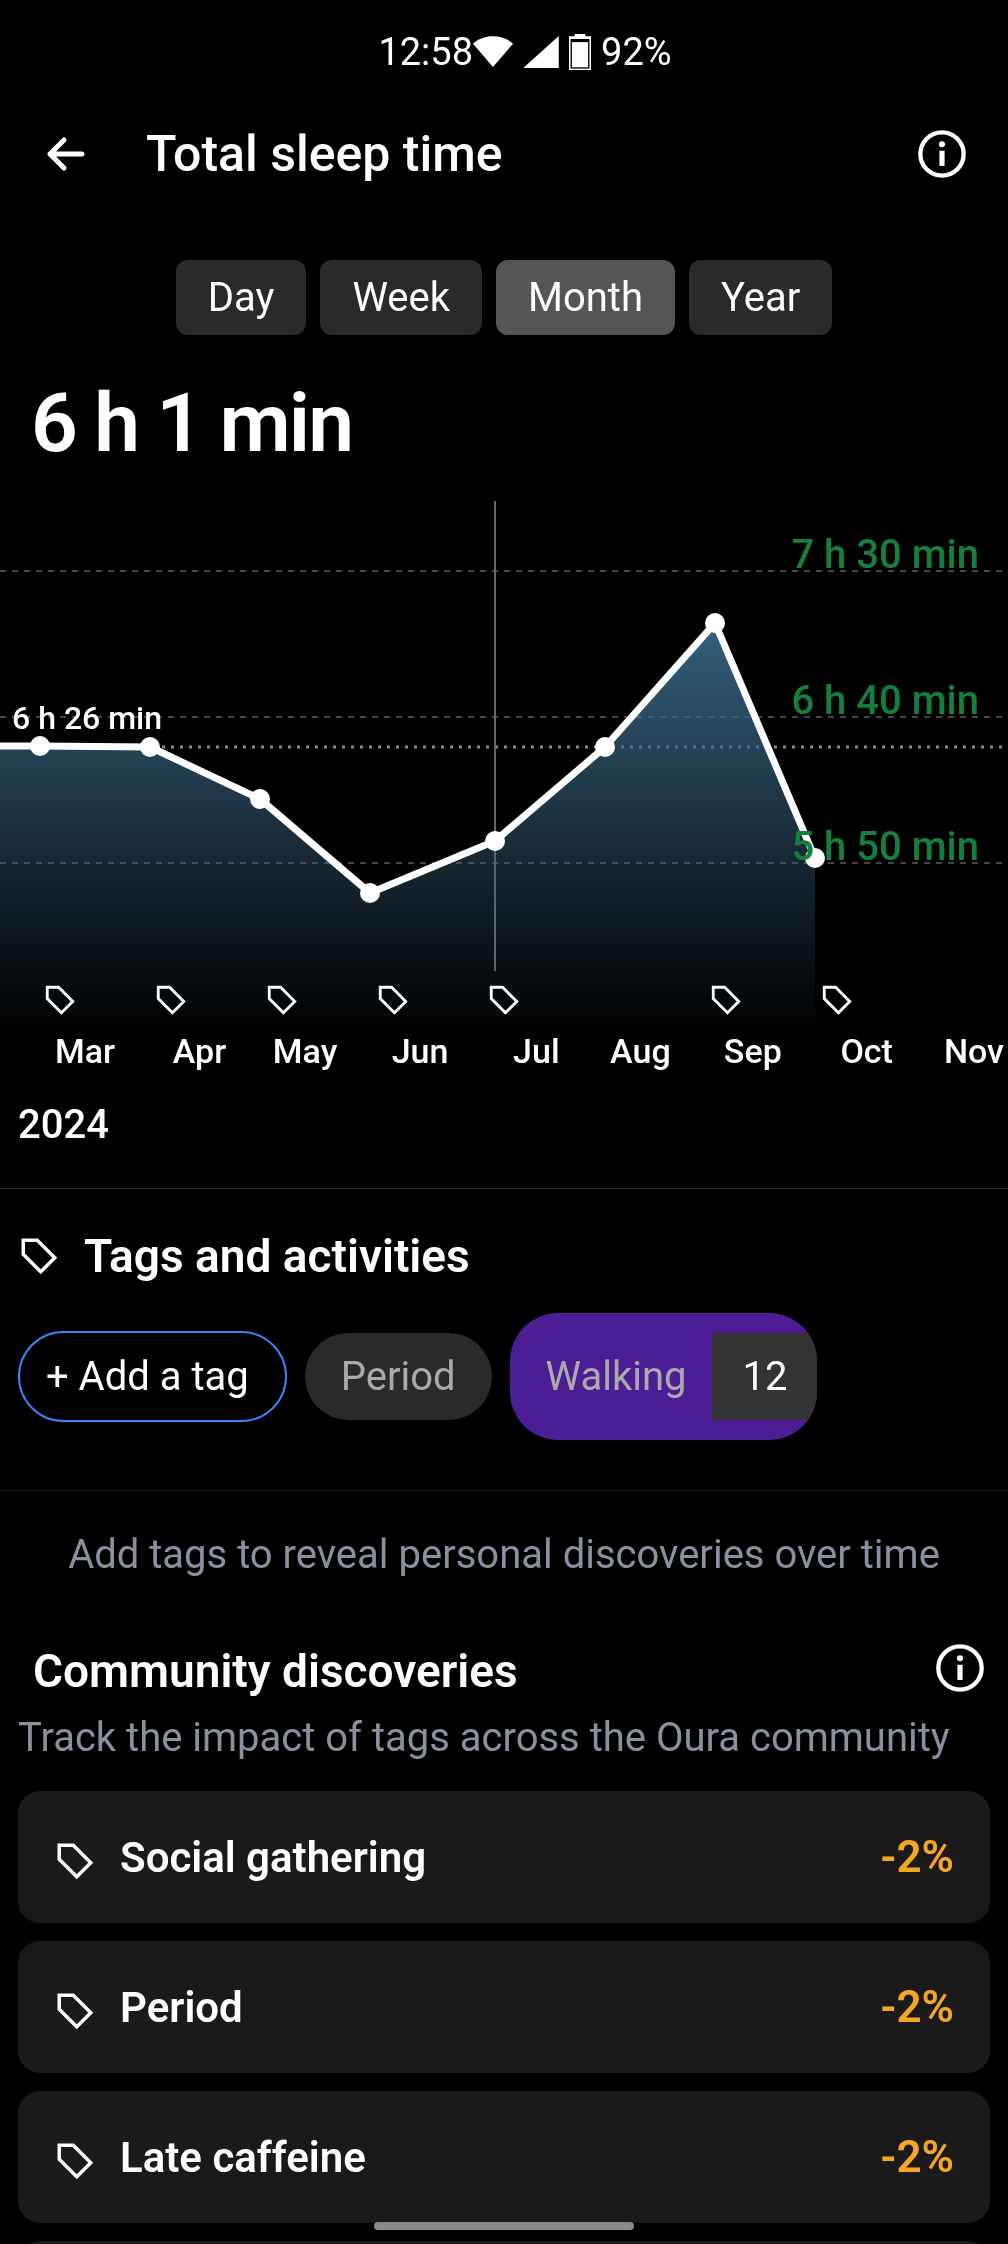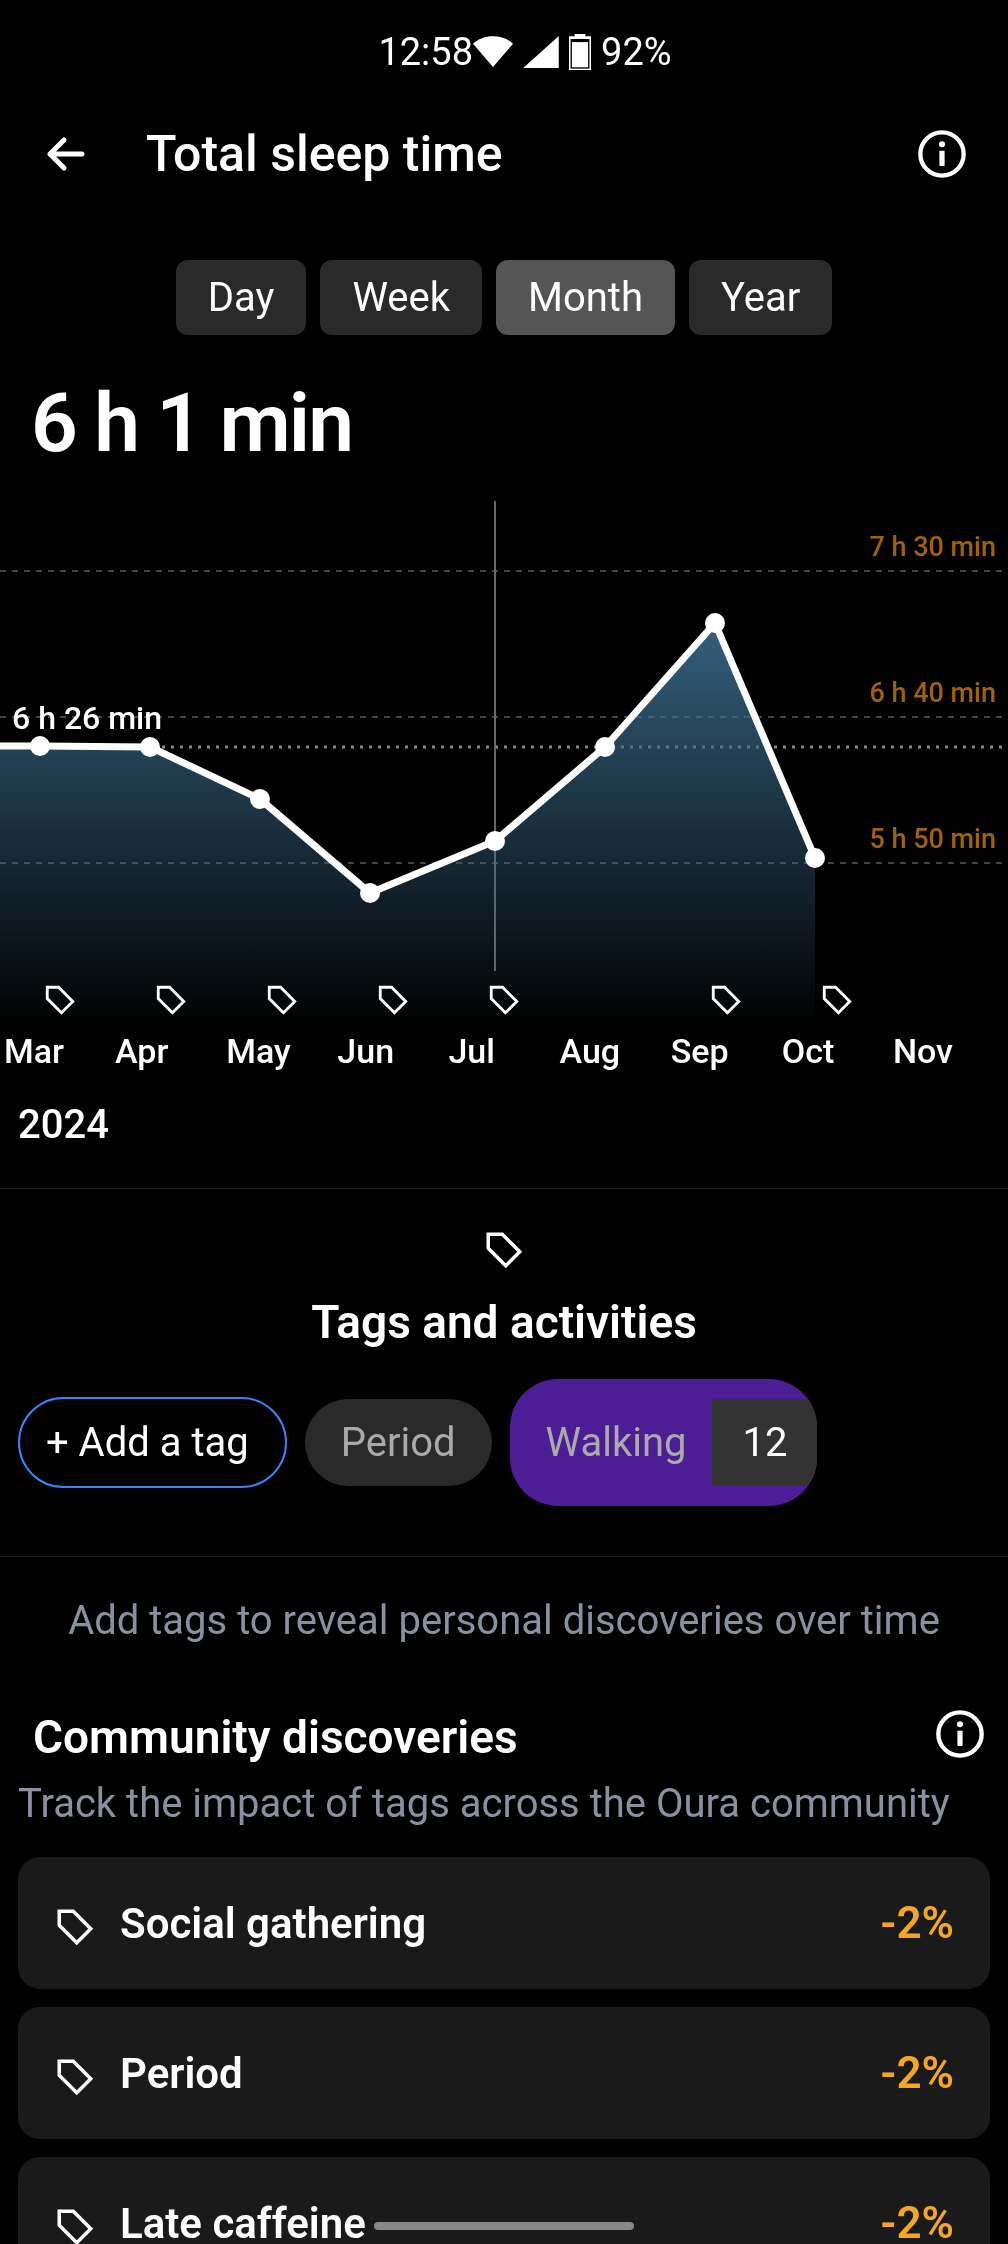--- a/index.html
+++ b/index.html
@@ -20,31 +20,31 @@
   .range-tabs { display:flex; justify-content:center; gap: 14px; padding: 20px 0 30px 0; }
   .range-tab { background:#2a2a2a; color:#fff; font-size:40px; padding: 14px 32px; border-radius: 12px; margin-top: 36px; }
   .range-tab.active { background:#555; }
 
   
   .summary-val { font-size: 82px; font-weight: 600; padding: 10px 18px 30px 31px; letter-spacing: -2px; }
 
   
   .chart-wrap { position:relative; width:100%; height:530px; }
   .chart-wrap svg { width:100%; height:100%; display:block; }
-  .y-label { position:absolute; right:12px; font-size:27px; color:#a16207; font-weight:500; }
+  .y-label { position:absolute; right:29px; font-size:40px; color:#15803d; font-weight:500; }
   .annot { position:absolute; font-size:32px; color:#fff; font-weight:500; }
   .x-labels { display:flex; padding: 0 4px 10px 4px; font-size:34px; font-weight:500; }
-  .x-lbl { flex:1; text-align:left; position:relative; }
+  .x-lbl { flex:1; text-align:right; position:relative; }
   .tag-tick { position:absolute; top:-48px; left:50%; transform:translateX(-50%); }
   .year-lbl { font-size:40px; font-weight:500; padding: 20px 18px 40px 18px; }
 
   .divider { height:1px; background:#222; margin: 0; }
 
   
-  .tags-head { display:flex; align-items:center; gap:24px; padding: 40px 18px 30px 18px; flex-direction: column; }
+  .tags-head { display:flex; align-items:center; gap:24px; padding: 40px 18px 30px 18px; }
   .tags-head-title { font-size:46px; font-weight:600; }
   .tag-row { display:flex; gap:18px; padding: 0 18px 50px 18px; flex-wrap:nowrap; align-items:center; }
   .tag-chip { border-radius: 48px; font-size:40px; padding: 20px 36px; display:flex; align-items:center; gap:8px; }
   .tag-chip.add { border: 2px solid #3b82f6; color:#fff; padding-left:26px; }
   .tag-chip.solid { background:#2a2a2a; color:#aaa; }
   .tag-chip.with-count { background:#4c1d95; color:#aaa; padding-right:0; overflow:hidden; }
   .tag-chip .count { background:#333; color:#fff; padding:20px 30px; margin-left:18px; }
 
   .tags-help { text-align:center; font-size:40px; color:#8a90a0; padding: 40px 18px 60px 18px; border-top:1px solid #181818; }
 

